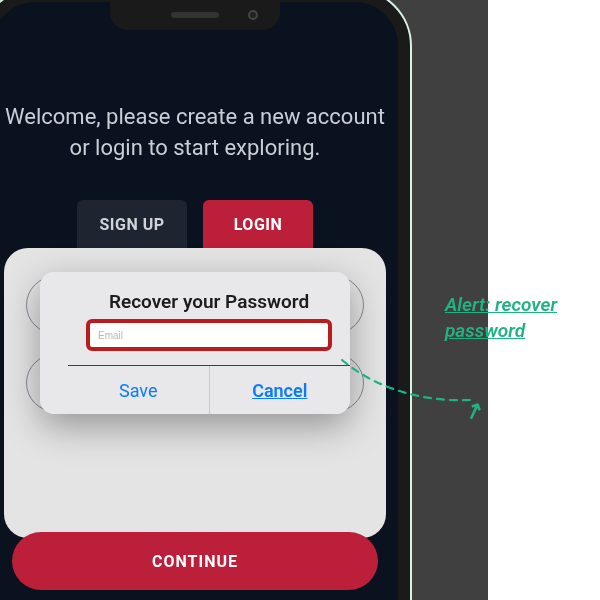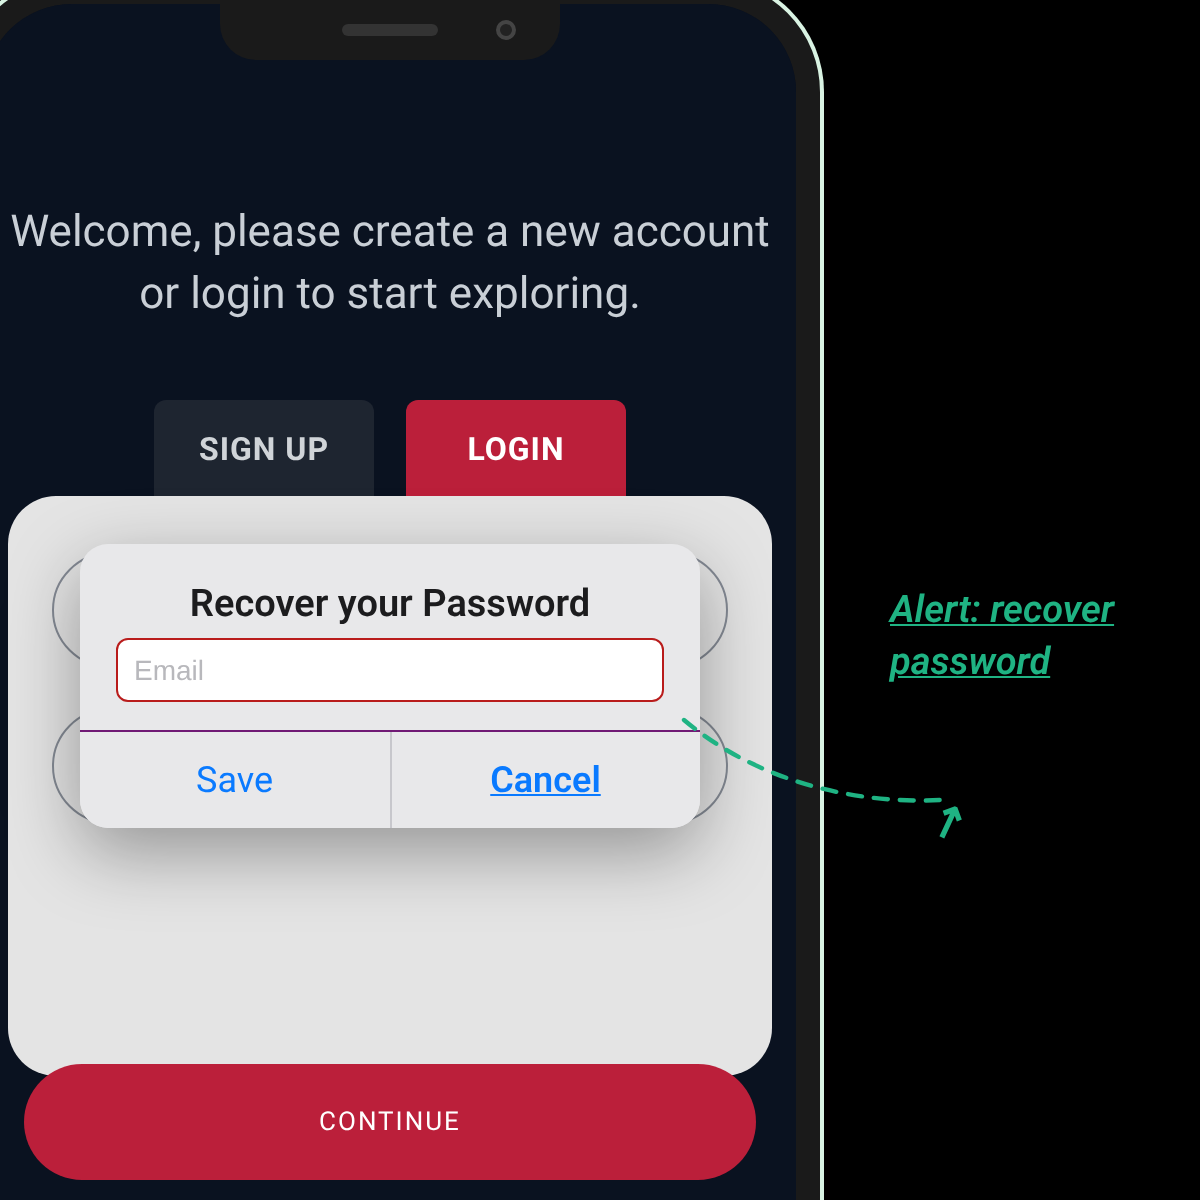--- a/index.html
+++ b/index.html
@@ -1,22 +1,22 @@
 <!DOCTYPE html>
 <html><head>
 <meta charset="utf-8">
 <style>
   * { box-sizing: border-box; margin: 0; padding: 0; }
   html, body { width: 600px; height: 600px; overflow: hidden; font-family: -apple-system, BlinkMacSystemFont, "Segoe UI", Roboto, Helvetica, Arial, sans-serif; }
   
   .canvas {
     position: relative;
-    width: 600px;
+    width: 488px;
     height: 600px;
-    background: #000000;
+    background: #404040;
   }
 
   
   .phone {
     position: absolute;
     left: -20px;
     top: -10px;
     width: 430px;
     height: 900px;
     border: 12px solid #1a1a1a;
@@ -113,54 +113,55 @@
     position: absolute;
     left: 20px; right: 20px;
     top: 530px;
     height: 58px;
     background: #bb1f3a;
     border-radius: 30px;
     color: #fff;
     display: flex;
     align-items: center;
     justify-content: center;
-    font-weight: 400;
-    font-size: 13px;
+    font-weight: 700;
+    font-size: 16px;
     letter-spacing: 1px;
   }
 
   
   .alert-backdrop {
     position: absolute;
     inset: 0;
     display: flex;
     align-items: flex-start;
     justify-content: center;
     pointer-events: none;
   }
   .alert {
     margin-top: 270px;
     width: 310px;
     background: #e8e8ea;
     border-radius: 14px;
     box-shadow: 0 12px 36px rgba(0,0,0,0.35);
     overflow: hidden;
     pointer-events: auto;
+    padding-left: 28px;
   }
   .alert-body { padding: 18px 18px 14px; text-align: center; }
   .alert-title { font-size: 19px; font-weight: 600; color: #1c1c1e; margin-bottom: 6px; }
   .alert-msg   { font-size: 14px; color: #2b2b2d; line-height: 1.35; padding: 0 6px 12px; }
   .alert-input {
     width: 100%;
     height: 32px;
-    border: 1px solid #b91c1c;
+    border: 4px solid #b91c1c;
     border-radius: 6px;
     background: #ffffff;
     padding: 0 8px;
-    font-size: 14px;
+    font-size: 10px;
     color: #111;
     outline: none;
   }
   .alert-input::placeholder { color: #b8b8bc; }
   .alert-actions {
     display: flex;
     border-top: 1px solid #701a75;
   }
   .alert-btn {
     flex: 1;

